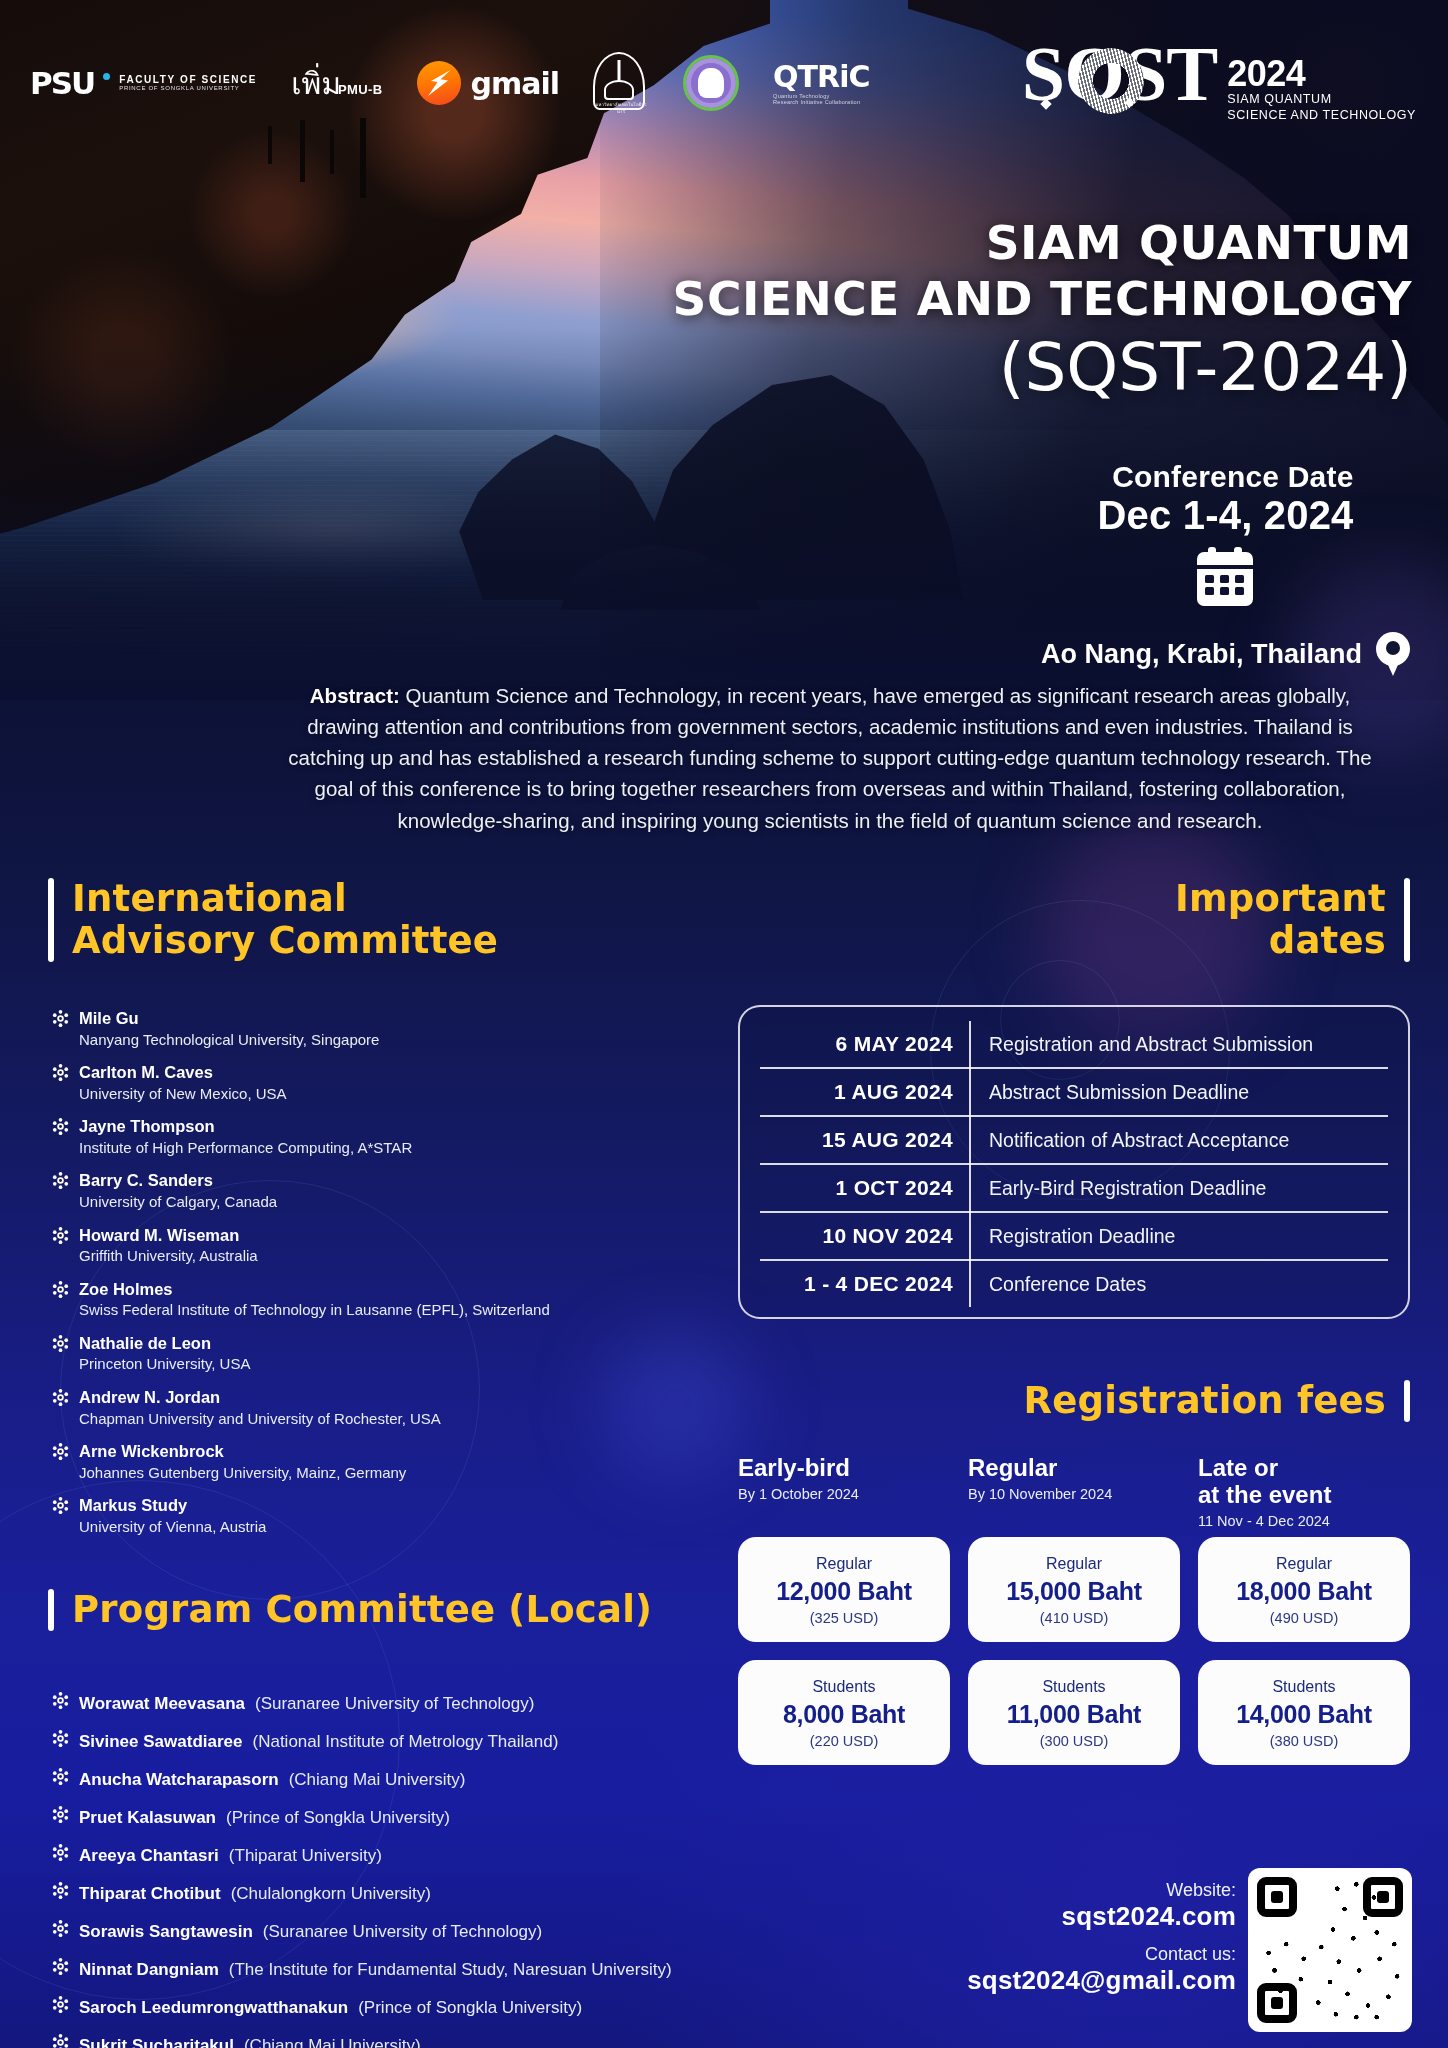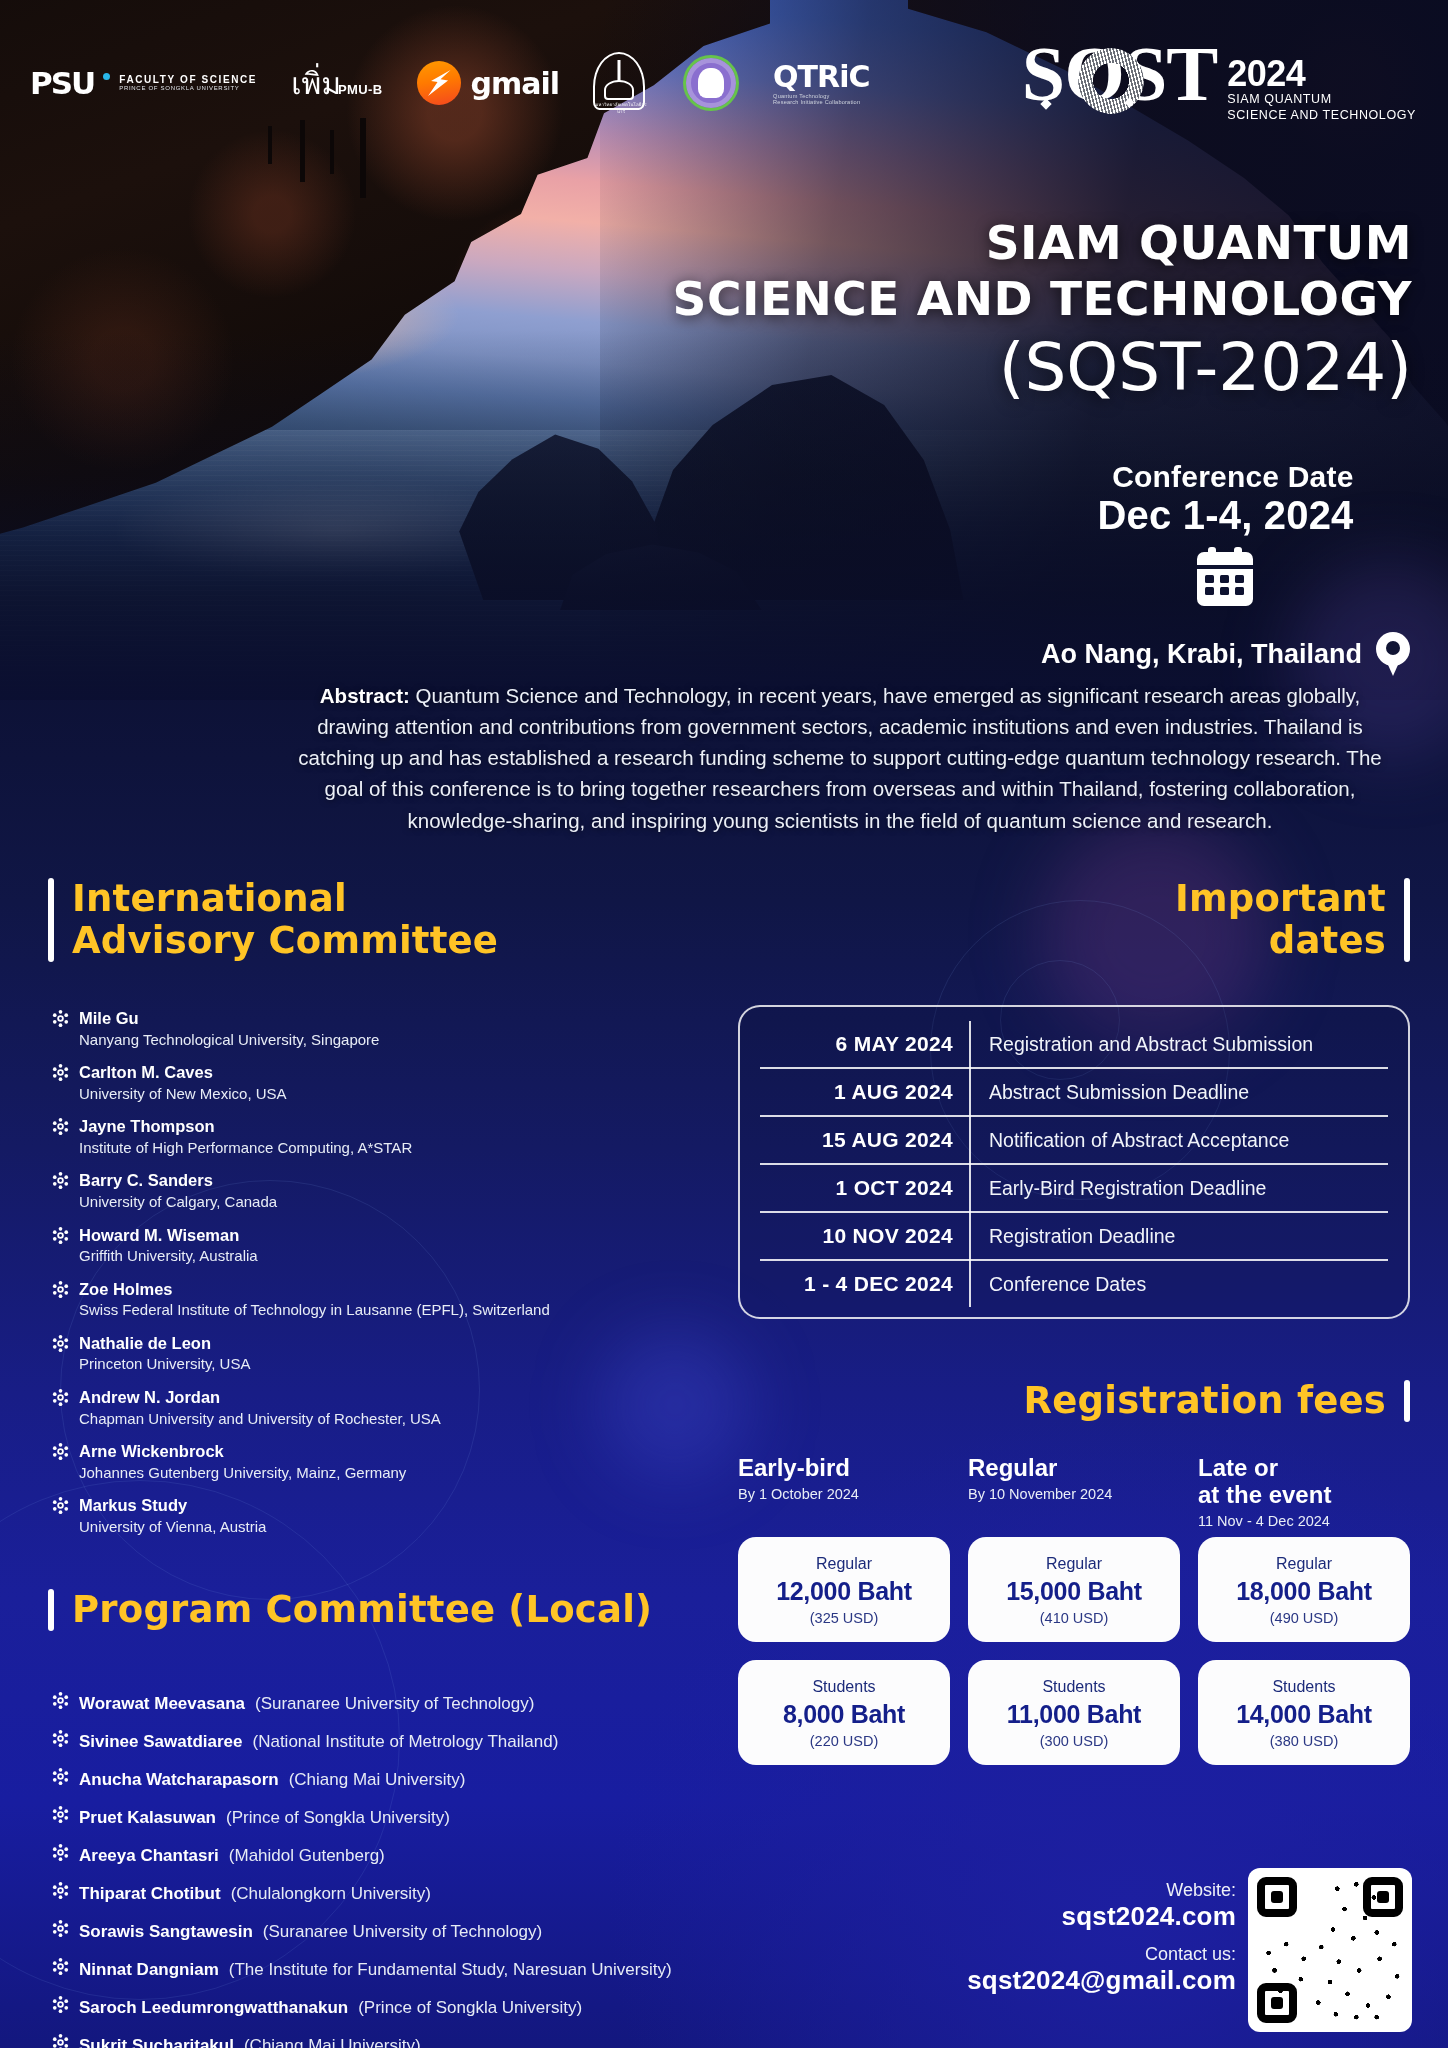--- a/index.html
+++ b/index.html
@@ -193,21 +193,21 @@
   .loc-row{ display:flex; align-items:center; justify-content:flex-end; gap:14px; margin-top:26px; }
   .loc-txt{ font-size:27px; font-weight:bold; color:#fff; }
   .pin{ width:34px; height:44px; position:relative; flex:0 0 auto; }
   .pin:before{ content:""; position:absolute; left:0; top:0; width:34px; height:34px; border-radius:50% 50% 50% 50%;
     background:#fff; }
   .pin:after{ content:""; position:absolute; left:9px; top:26px; width:16px; height:18px; background:#fff;
     clip-path:polygon(0 0, 100% 0, 50% 100%); }
   .pin i{ position:absolute; left:10px; top:9px; width:14px; height:14px; border-radius:50%; background:#111534; z-index:2; }
 
   
-  .abstract{ position:absolute; left:290px; top:680px; width:1100px; text-align:center;
+  .abstract{ position:absolute; left:280px; top:680px; width:1100px; text-align:center;
     font-size:20.5px; line-height:1.52; color:#ecf0f7; z-index:6;
     text-shadow:0 1px 6px rgba(0,0,0,.55); }
   .abstract b{ font-weight:bold; color:#ffffff; }
 
   
   .sec-head{ position:absolute; z-index:6; display:flex; gap:18px; align-items:stretch; }
   .sec-bar{ width:6px; background:#ffffff; border-radius:3px; flex:0 0 auto; }
   .sec-title{ font-family:"DejaVu Sans", sans-serif; font-weight:bold; font-size:37px; line-height:1.13;
     color:#FFC426; letter-spacing:.2px; }
   #head-iac{ left:48px; top:878px; }
@@ -801,21 +801,21 @@
               <circle cx="12" cy="2.6" r="2.6"></circle>
               <circle cx="12" cy="21.4" r="2.6"></circle>
               <circle cx="3.9" cy="7.3" r="2.6"></circle>
               <circle cx="20.1" cy="7.3" r="2.6"></circle>
               <circle cx="3.9" cy="16.7" r="2.6"></circle>
               <circle cx="20.1" cy="16.7" r="2.6"></circle>
             </g>
           </svg>
       </span>
       <span class="prog-name">Areeya Chantasri</span>
-      <span class="prog-aff">(Mahidol Gutenberg)</span>
+      <span class="prog-aff">(Thiparat University)</span>
     </div>
     <div class="prog-item">
       <span class="atom">
         <svg viewBox="0 0 24 24" width="17" height="17">
             <g fill="#ffffff">
               <circle cx="12" cy="12" r="4.6"></circle>
               <circle cx="12" cy="12" r="2.1" fill="#1a1f9a"></circle>
               <circle cx="12" cy="2.6" r="2.6"></circle>
               <circle cx="12" cy="21.4" r="2.6"></circle>
               <circle cx="3.9" cy="7.3" r="2.6"></circle>

